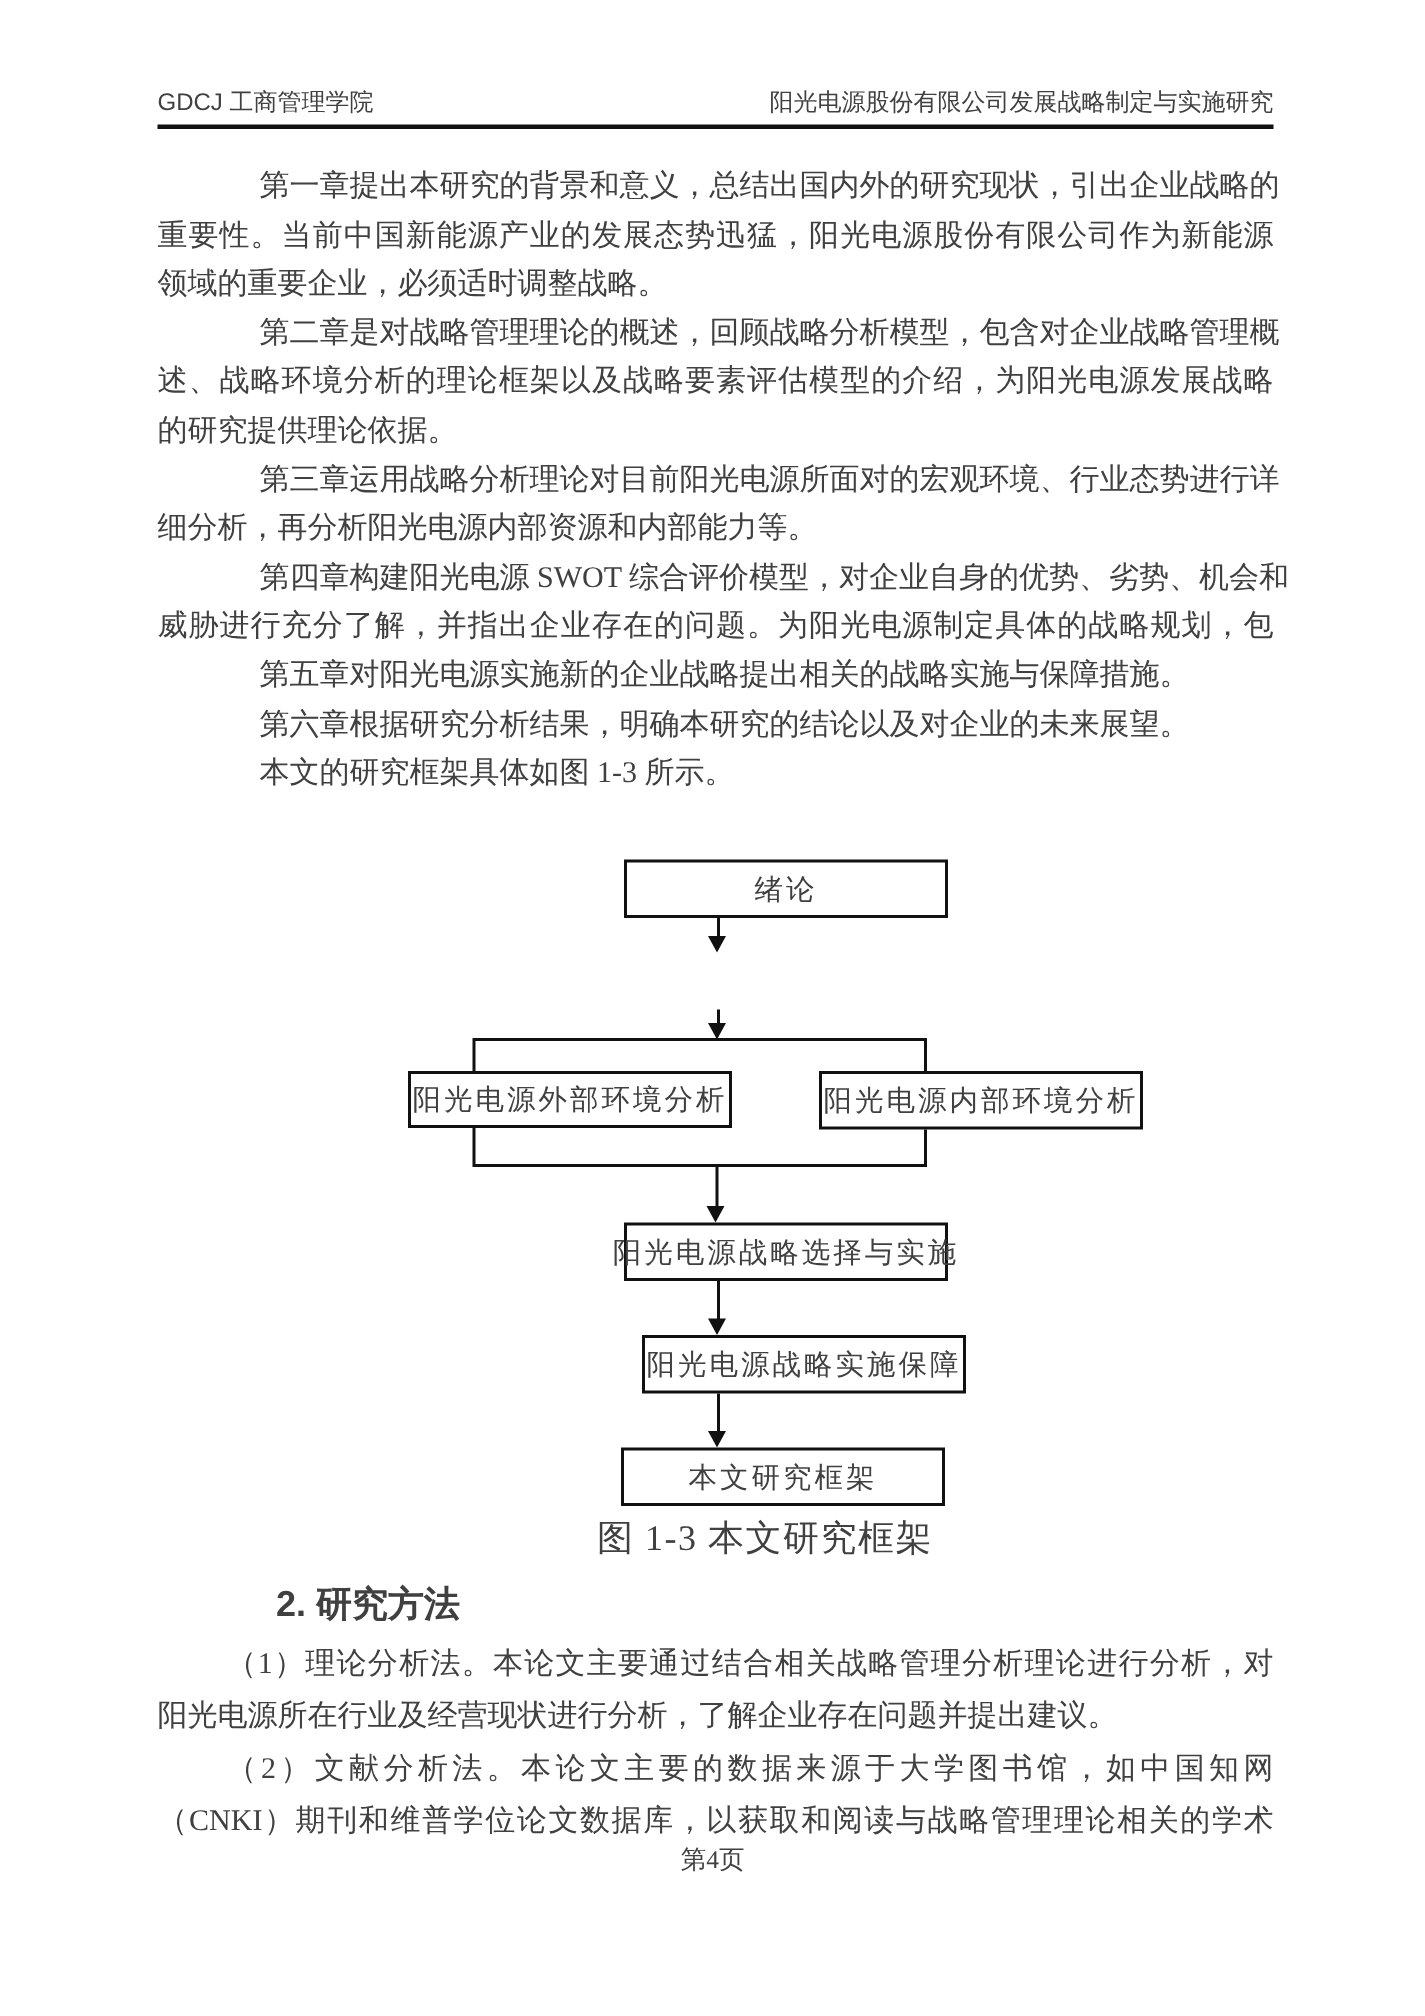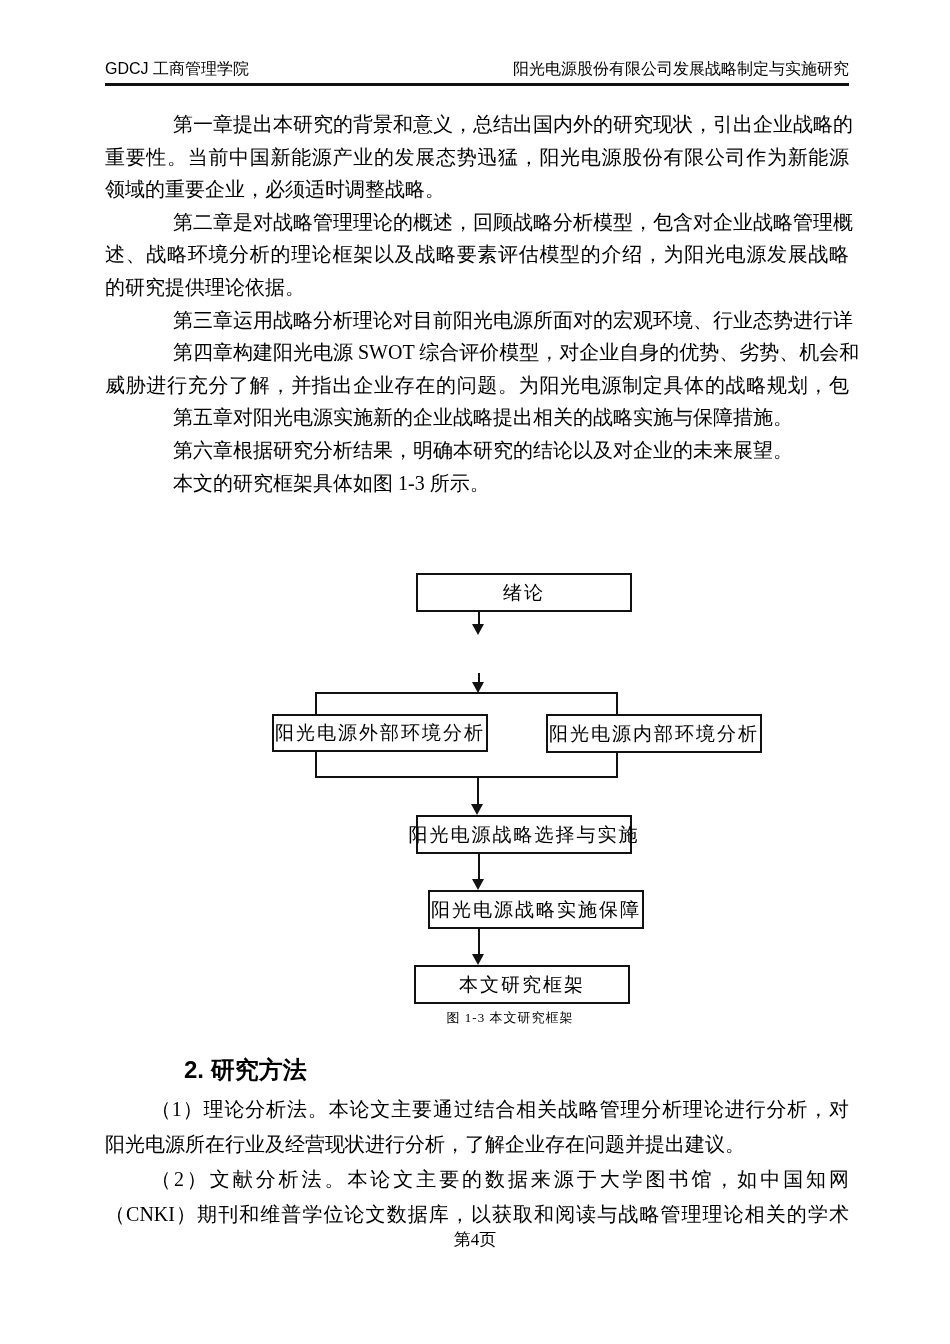--- a/index.html
+++ b/index.html
@@ -1,21 +1,21 @@
 <!DOCTYPE html>
 <html><head>
 <meta charset="utf-8">
 <style>
   html,body{margin:0;padding:0;background:#999;}
   .page{
     position:relative;
     width:950px;height:1344px;
     margin:0 auto;
     background:#fff;
-    color:#000000;
+    color:#404040;
     font-family:"Liberation Serif","DejaVu Serif",serif;
     overflow:hidden;
   }
 
   
   .header{
     position:absolute;left:105px;top:60px;width:744px;
     display:flex;justify-content:space-between;align-items:flex-end;
     padding-bottom:5px;border-bottom:3px solid #111;
     font-family:"Liberation Sans","DejaVu Sans",sans-serif;
@@ -62,21 +62,21 @@
     border-top:11px solid #111;
   }
   .a1-line{left:478px;top:612px;height:13px;}  .a1-head{left:472px;top:624px;}
   .a2-line{left:478px;top:673px;height:10px;}  .a2-head{left:472px;top:682px;}
   .a3-line{left:477px;top:777px;height:28px;}  .a3-head{left:471px;top:804px;}
   .a4-line{left:478px;top:854px;height:26px;}  .a4-head{left:472px;top:879px;}
   .a5-line{left:478px;top:929px;height:26px;}  .a5-head{left:472px;top:954px;}
 
   .fig-caption{
     position:absolute;left:330px;top:1009px;width:360px;
-    text-align:center;font-size:13px;letter-spacing:1px;
+    text-align:center;font-size:24px;letter-spacing:1px;
   }
 
   
   .sec2-heading{
     position:absolute;left:184px;top:1056px;
     font-family:"Liberation Sans","DejaVu Sans",sans-serif;
     font-weight:bold;font-size:24px;line-height:28px;
   }
   .sec2-text{
     position:absolute;left:105px;top:1092px;width:744px;
@@ -106,20 +106,21 @@
       <div class="line">重要性。当前中国新能源产业的发展态势迅猛，阳光电源股份有限公司作为新能源</div>
       <div class="line ll">领域的重要企业，必须适时调整战略。</div>
     </div>
     <div class="para">
       <div class="line fl">第二章是对战略管理理论的概述，回顾战略分析模型，包含对企业战略管理概</div>
       <div class="line">述、战略环境分析的理论框架以及战略要素评估模型的介绍，为阳光电源发展战略</div>
       <div class="line ll">的研究提供理论依据。</div>
     </div>
     <div class="para">
       <div class="line fl">第三章运用战略分析理论对目前阳光电源所面对的宏观环境、行业态势进行详</div>
+      <div class="line ll">细分析，再分析阳光电源内部资源和内部能力等。</div>
     </div>
     <div class="para">
       <div class="line fl">第四章构建阳光电源 SWOT 综合评价模型，对企业自身的优势、劣势、机会和</div>
       <div class="line">威胁进行充分了解，并指出企业存在的问题。为阳光电源制定具体的战略规划，包</div>
     </div>
     <div class="para">
       <div class="line fl ll">第五章对阳光电源实施新的企业战略提出相关的战略实施与保障措施。</div>
     </div>
     <div class="para">
       <div class="line fl ll">第六章根据研究分析结果，明确本研究的结论以及对企业的未来展望。</div>

